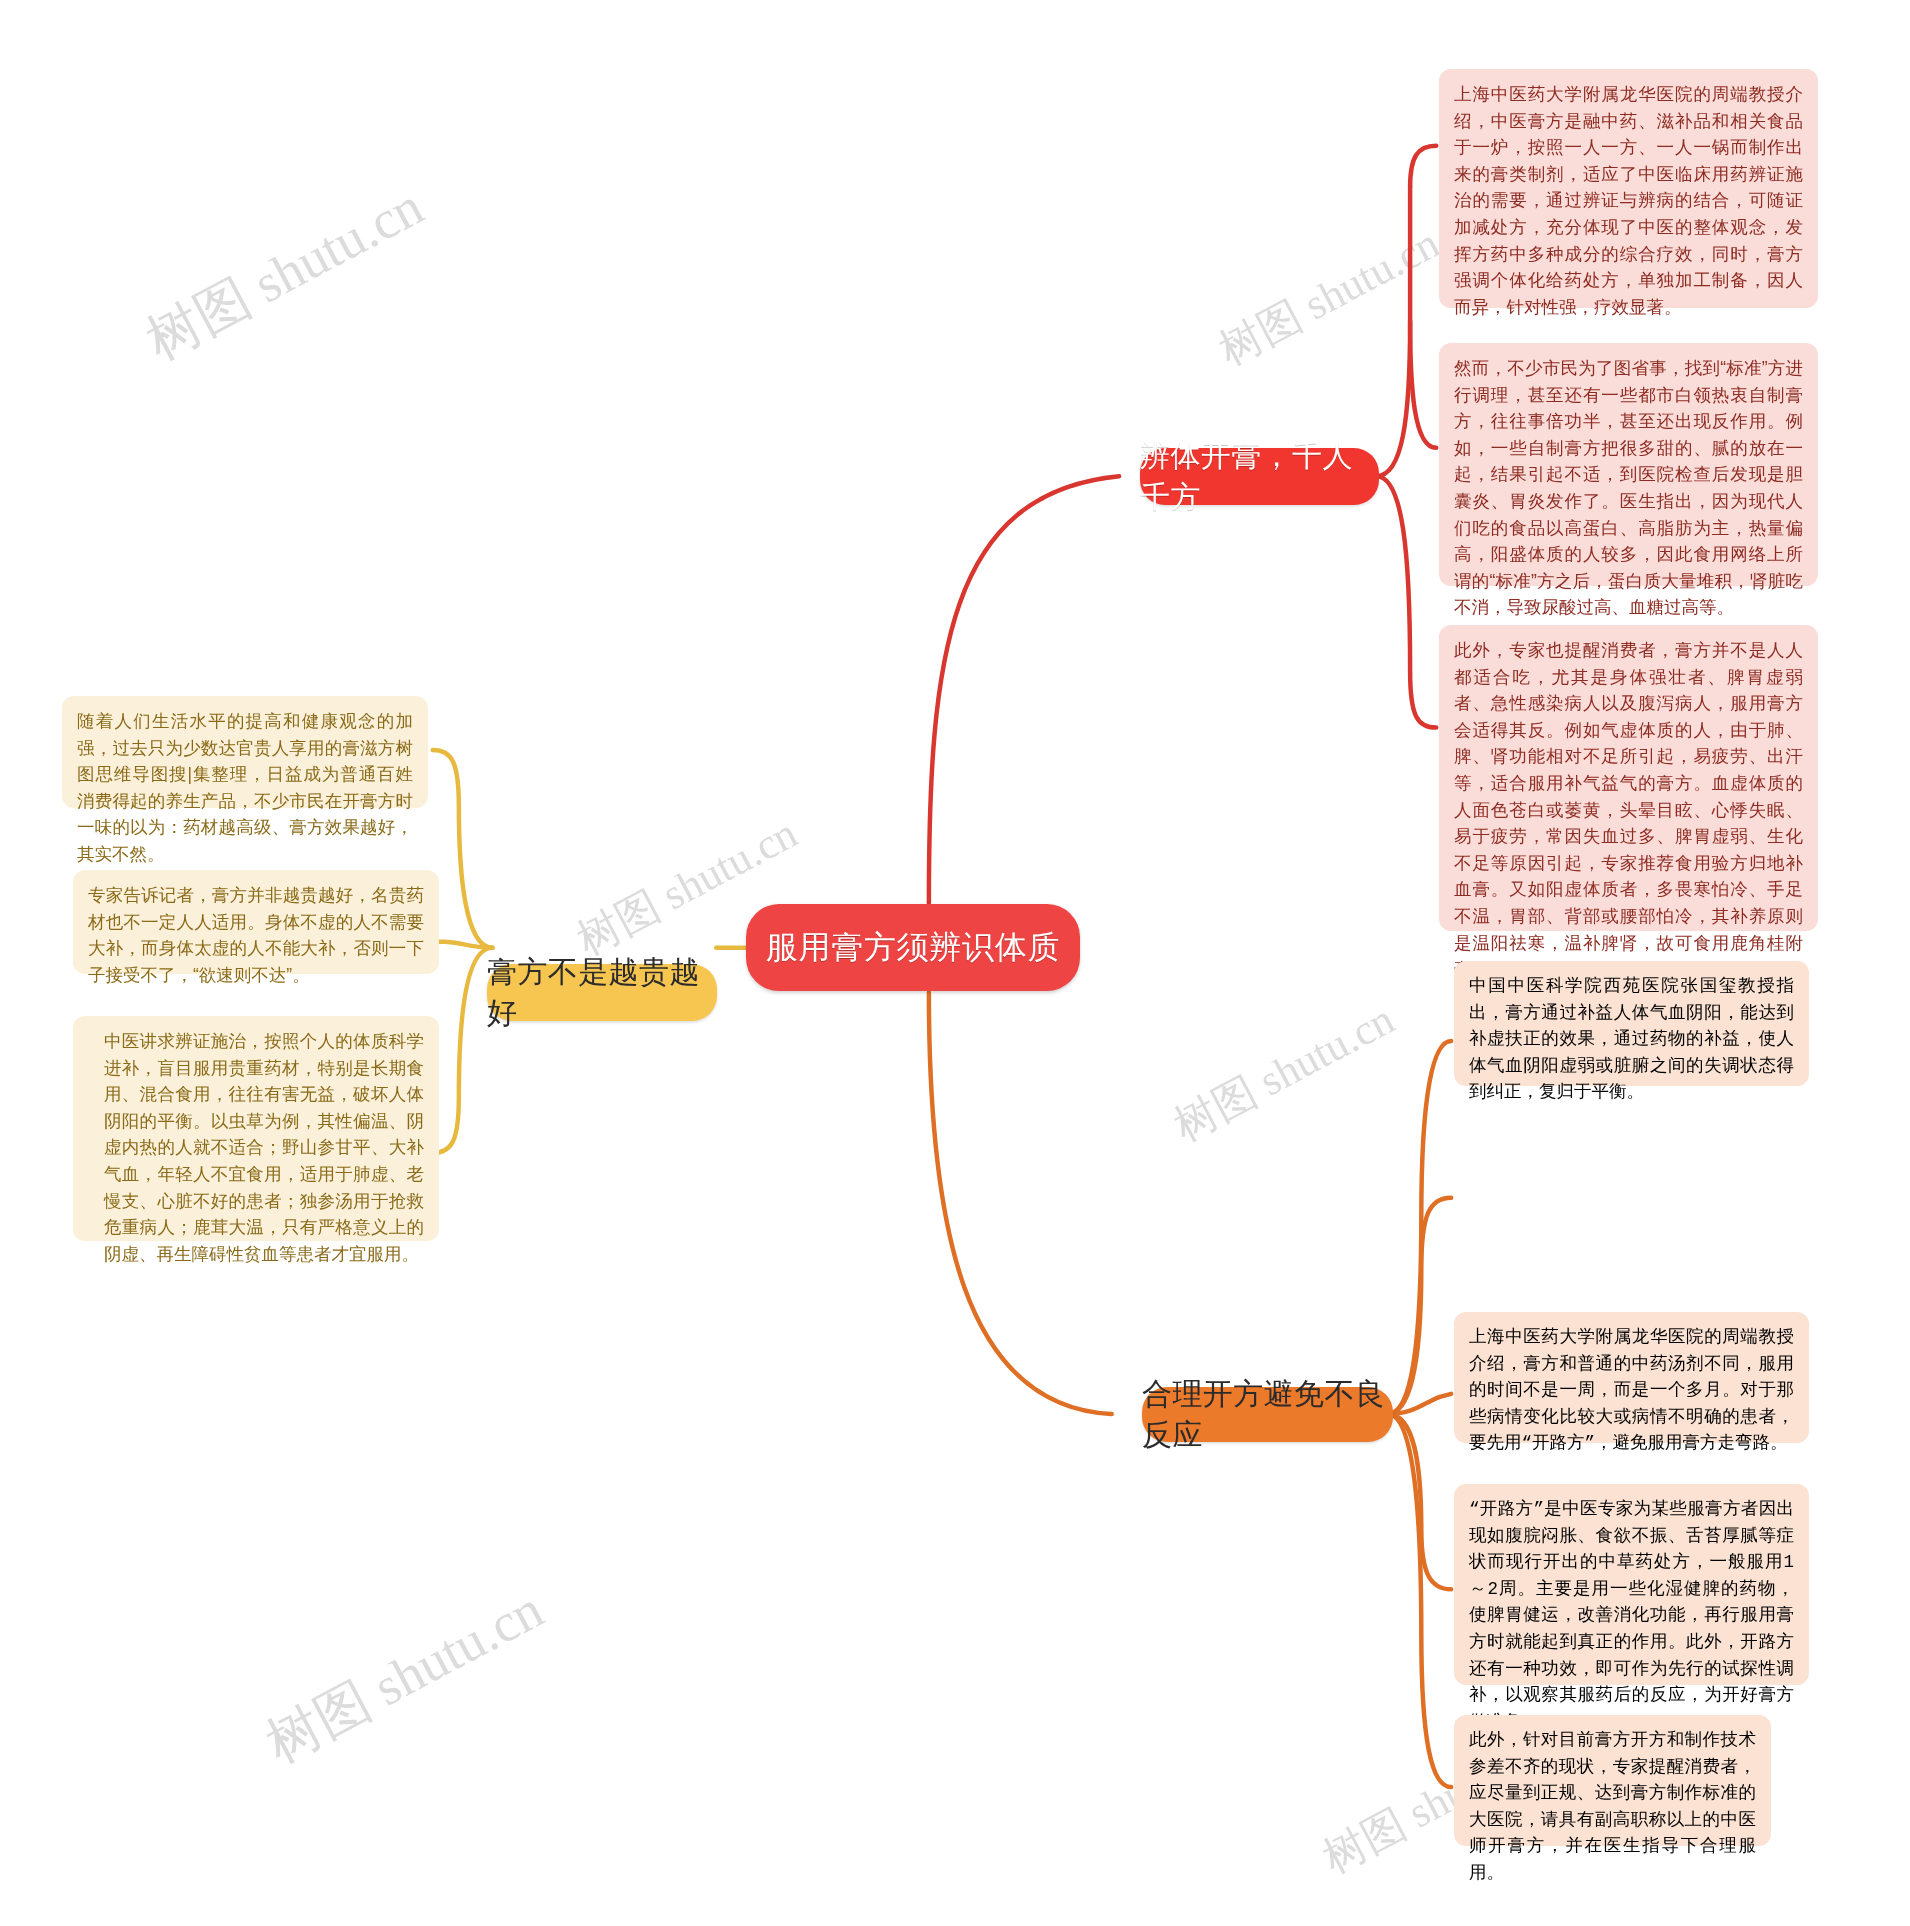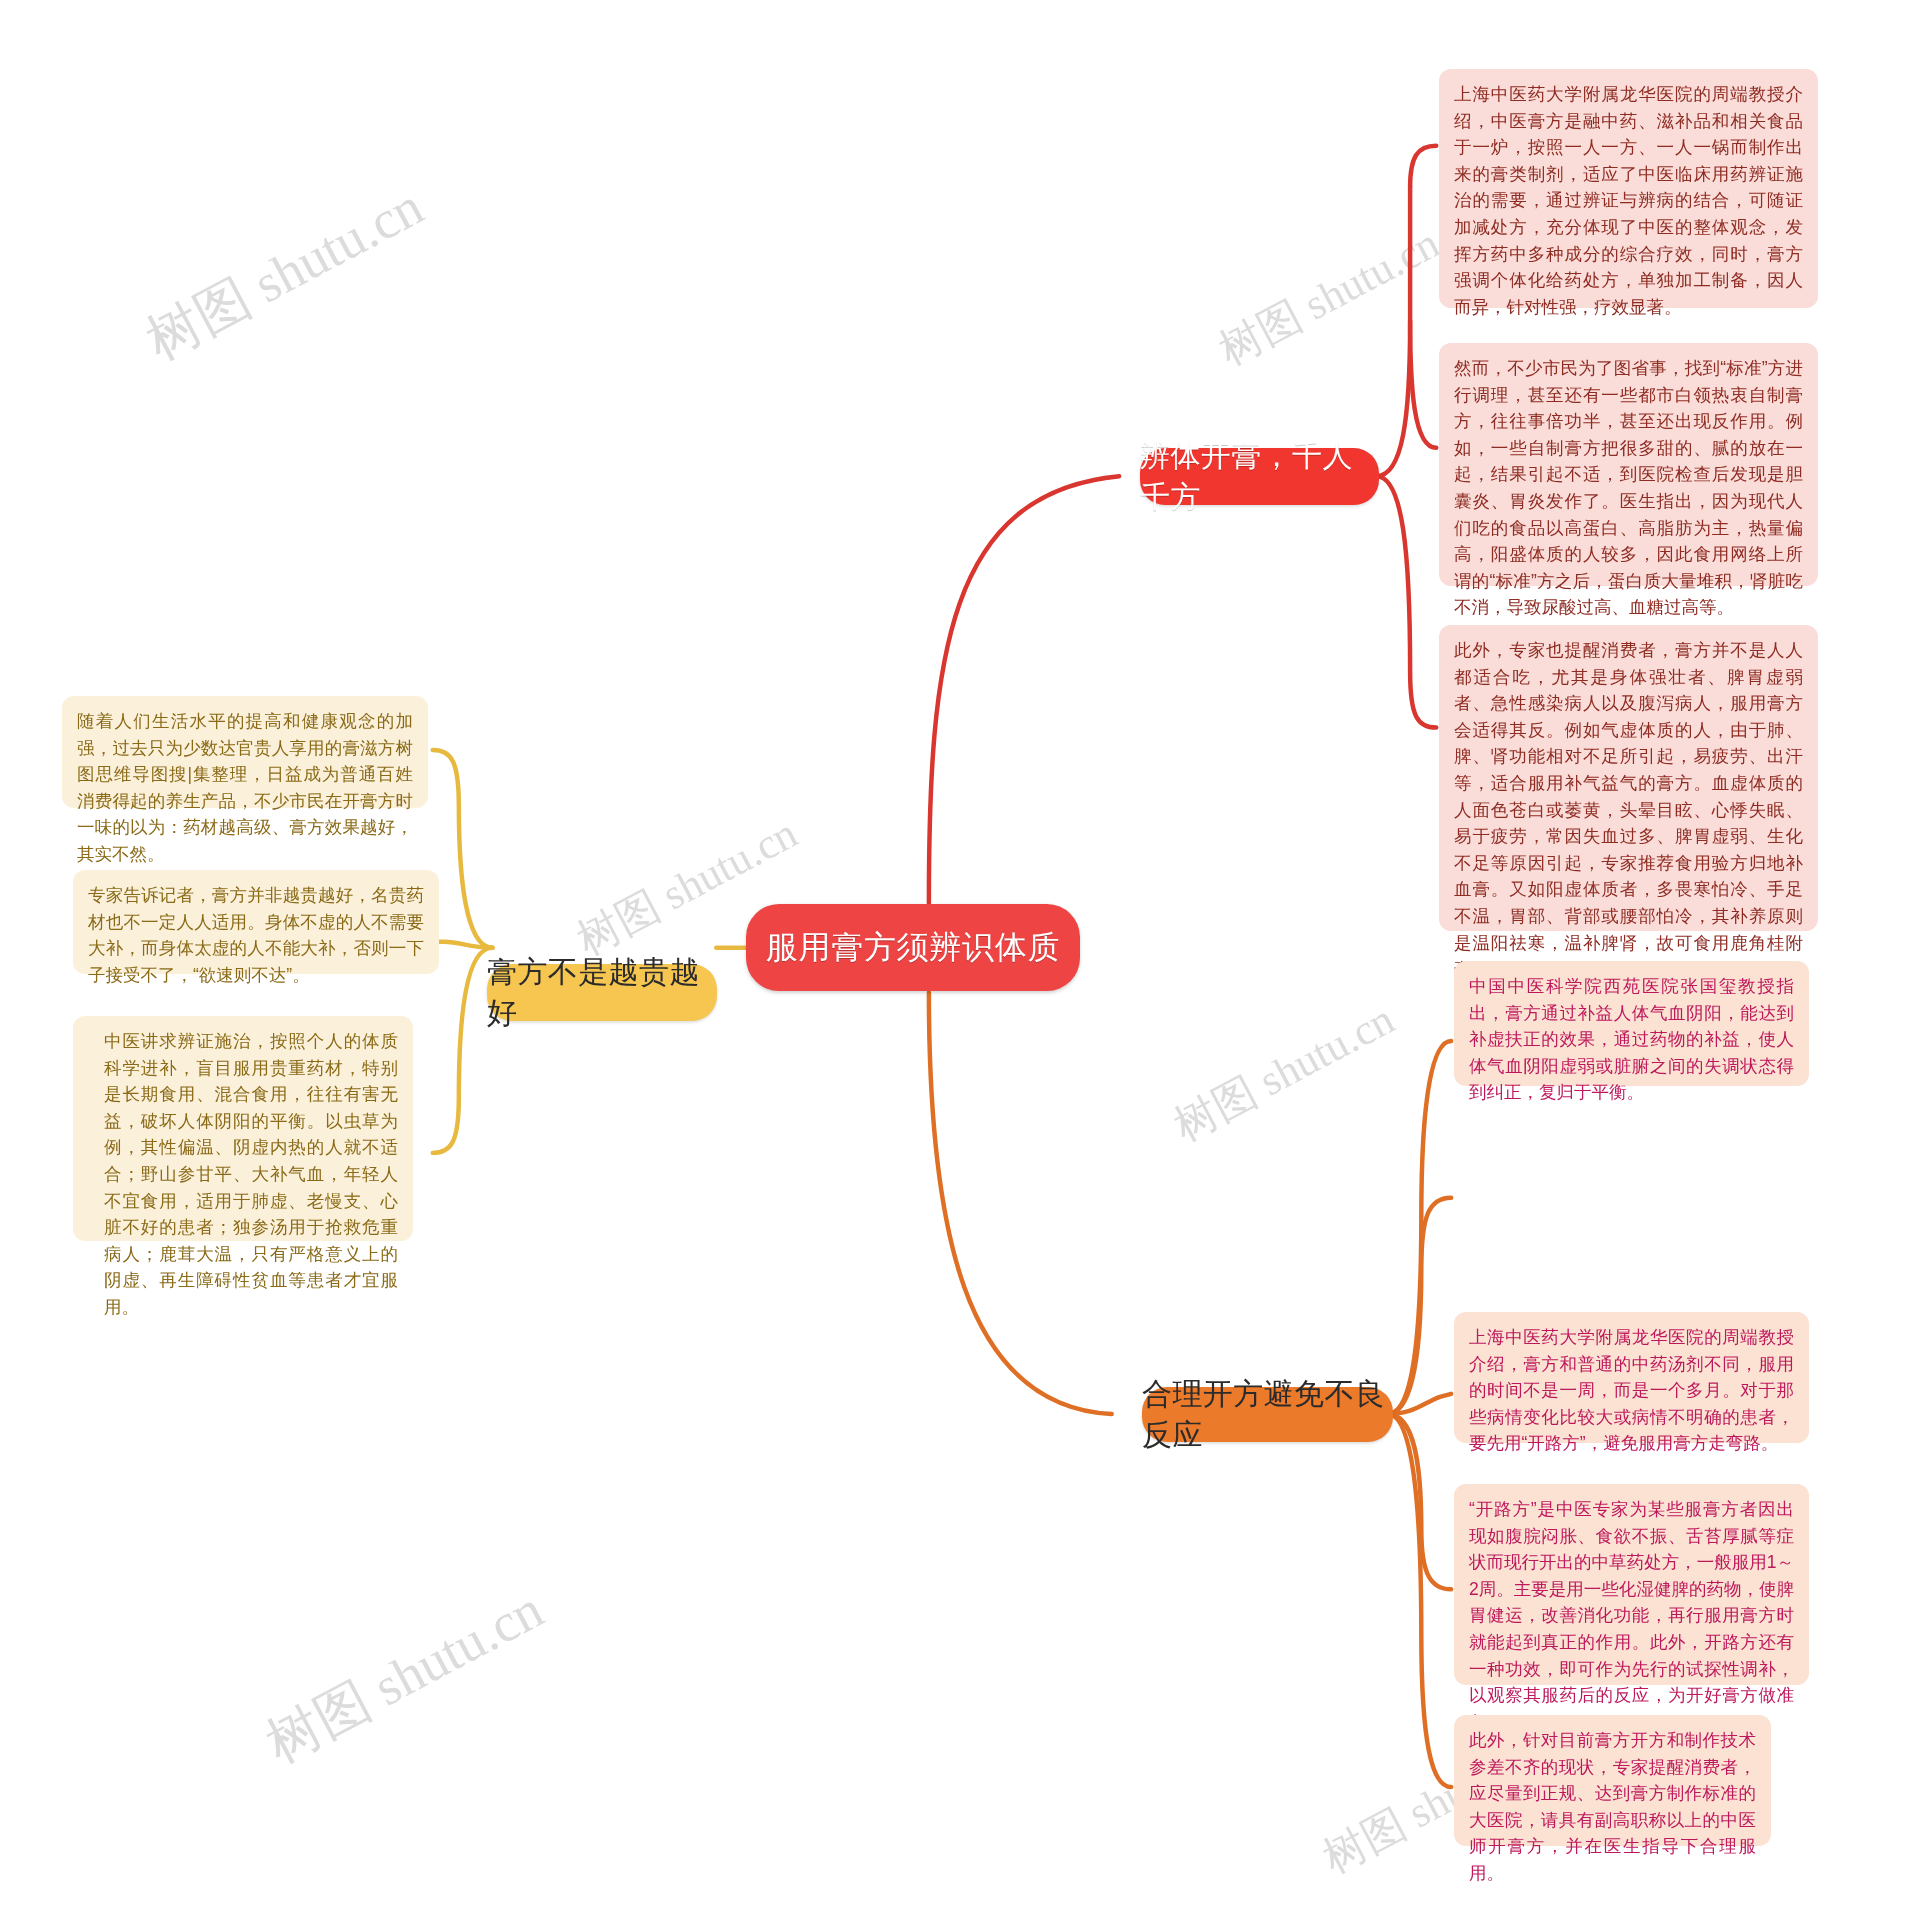--- a/index.html
+++ b/index.html
@@ -58,21 +58,21 @@
     border-radius:12px;
     font-size:17.5px;
     line-height:1.52;
     padding:12px 15px 12px 15px;
     box-sizing:border-box;
     text-align:justify;
     word-break:break-all;
   }
   .leaf.red{background:#fadcd8;color:#8e2b22;}
   .leaf.yellow{background:#fbf0da;color:#8a6a17;}
-  .leaf.orange{background:#fbe2d2;color:#be185d;}
+  .leaf.orange{background:#fbe2d2;color:#000000;font-family:Liberation Mono, monospace;}
 </style>
 </head>
 <body>
 
 <div id="stage">
 
   <div class="wm big" style="left:134px;top:313px;">树图 shutu.cn</div>
   <div class="wm" style="left:1209px;top:328px;">树图 shutu.cn</div>
   <div class="wm" style="left:567px;top:918px;">树图 shutu.cn</div>
   <div class="wm" style="left:164px;top:1164px;">树图 shutu.cn</div>
@@ -115,21 +115,21 @@
   <div class="node leaf red" style="left:1439px;top:343px;width:379px;height:243px;">然而，不少市民为了图省事，找到“标准”方进行调理，甚至还有一些都市白领热衷自制膏方，往往事倍功半，甚至还出现反作用。例如，一些自制膏方把很多甜的、腻的放在一起，结果引起不适，到医院检查后发现是胆囊炎、胃炎发作了。医生指出，因为现代人们吃的食品以高蛋白、高脂肪为主，热量偏高，阳盛体质的人较多，因此食用网络上所谓的“标准”方之后，蛋白质大量堆积，肾脏吃不消，导致尿酸过高、血糖过高等。</div>
 
   <div class="node leaf red" style="left:1439px;top:625px;width:379px;height:306px;">此外，专家也提醒消费者，膏方并不是人人都适合吃，尤其是身体强壮者、脾胃虚弱者、急性感染病人以及腹泻病人，服用膏方会适得其反。例如气虚体质的人，由于肺、脾、肾功能相对不足所引起，易疲劳、出汗等，适合服用补气益气的膏方。血虚体质的人面色苍白或萎黄，头晕目眩、心悸失眠、易于疲劳，常因失血过多、脾胃虚弱、生化不足等原因引起，专家推荐食用验方归地补血膏。又如阳虚体质者，多畏寒怕冷、手足不温，胃部、背部或腰部怕冷，其补养原则是温阳祛寒，温补脾肾，故可食用鹿角桂附膏。</div>
 
   <div class="node branch yellow" style="left:487px;top:964px;width:230px;height:57px;">膏方不是越贵越好</div>
 
   <div class="node leaf yellow" style="left:62px;top:696px;width:366px;height:112px;">随着人们生活水平的提高和健康观念的加强，过去只为少数达官贵人享用的膏滋方树图思维导图搜|集整理，日益成为普通百姓消费得起的养生产品，不少市民在开膏方时一味的以为：药材越高级、膏方效果越好，其实不然。</div>
 
   <div class="node leaf yellow" style="left:73px;top:870px;width:366px;height:104px;">专家告诉记者，膏方并非越贵越好，名贵药材也不一定人人适用。身体不虚的人不需要大补，而身体太虚的人不能大补，否则一下子接受不了，“欲速则不达”。</div>
 
-  <div class="node leaf yellow" style="left:73px;top:1016px;width:340px;height:225px;padding-left:31px;">中医讲求辨证施治，按照个人的体质科学进补，盲目服用贵重药材，特别是长期食用、混合食用，往往有害无益，破坏人体阴阳的平衡。以虫草为例，其性偏温、阴虚内热的人就不适合；野山参甘平、大补气血，年轻人不宜食用，适用于肺虚、老慢支、心脏不好的患者；独参汤用于抢救危重病人；鹿茸大温，只有严格意义上的阴虚、再生障碍性贫血等患者才宜服用。</div>
+  <div class="node leaf yellow" style="left:73px;top:1016px;width:366px;height:225px;padding-left:31px;">中医讲求辨证施治，按照个人的体质科学进补，盲目服用贵重药材，特别是长期食用、混合食用，往往有害无益，破坏人体阴阳的平衡。以虫草为例，其性偏温、阴虚内热的人就不适合；野山参甘平、大补气血，年轻人不宜食用，适用于肺虚、老慢支、心脏不好的患者；独参汤用于抢救危重病人；鹿茸大温，只有严格意义上的阴虚、再生障碍性贫血等患者才宜服用。</div>
 
   <div class="node branch orange" style="left:1142px;top:1387px;width:251px;height:55px;">合理开方避免不良反应</div>
 
   <div class="node leaf orange" style="left:1454px;top:961px;width:355px;height:125px;">中国中医科学院西苑医院张国玺教授指出，膏方通过补益人体气血阴阳，能达到补虚扶正的效果，通过药物的补益，使人体气血阴阳虚弱或脏腑之间的失调状态得到纠正，复归于平衡。</div>
 
 
   <div class="node leaf orange" style="left:1454px;top:1312px;width:355px;height:131px;">上海中医药大学附属龙华医院的周端教授介绍，膏方和普通的中药汤剂不同，服用的时间不是一周，而是一个多月。对于那些病情变化比较大或病情不明确的患者，要先用“开路方”，避免服用膏方走弯路。</div>
 
   <div class="node leaf orange" style="left:1454px;top:1484px;width:355px;height:201px;">“开路方”是中医专家为某些服膏方者因出现如腹脘闷胀、食欲不振、舌苔厚腻等症状而现行开出的中草药处方，一般服用1～2周。主要是用一些化湿健脾的药物，使脾胃健运，改善消化功能，再行服用膏方时就能起到真正的作用。此外，开路方还有一种功效，即可作为先行的试探性调补，以观察其服药后的反应，为开好膏方做准备。</div>
 

